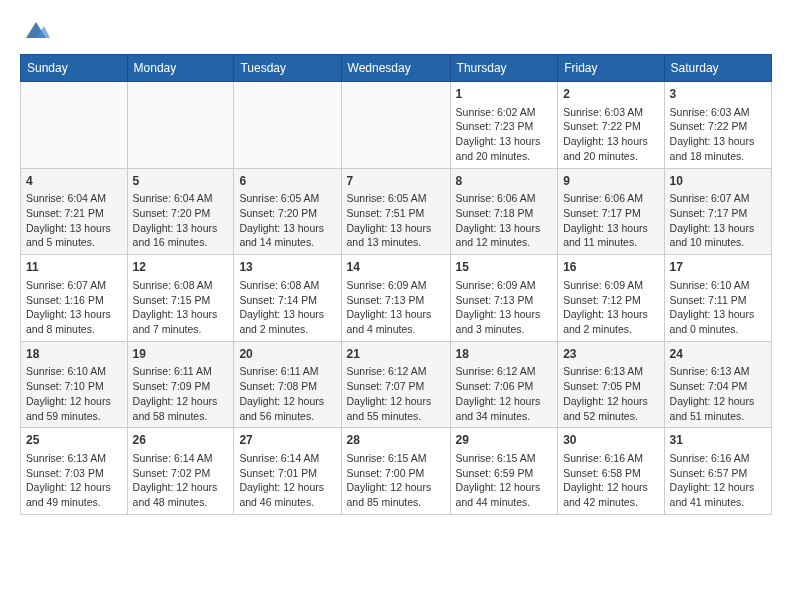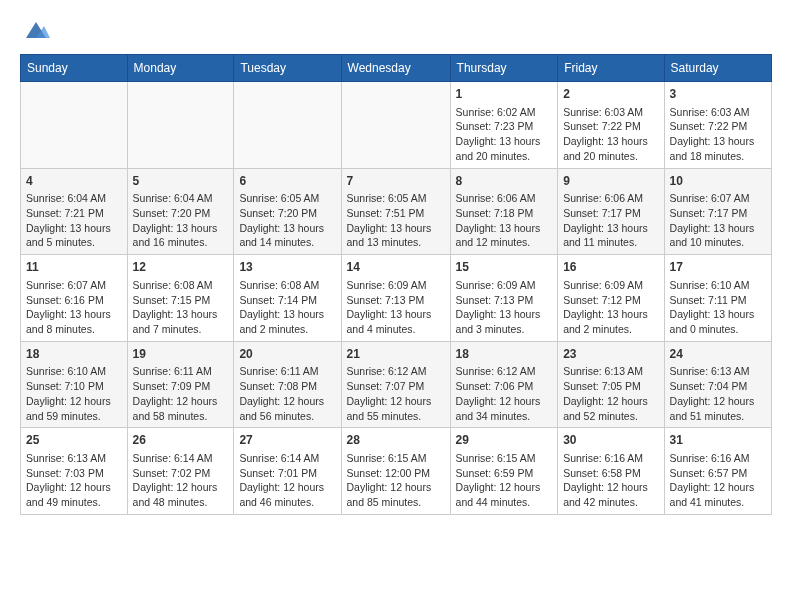--- a/index.html
+++ b/index.html
@@ -197,21 +197,21 @@
           <div>Sunrise: 6:07 AM</div>
           <div>Sunset: 7:17 PM</div>
           <div>Daylight: 13 hours</div>
           <div>and 10 minutes.</div>
         </td>
       </tr>
       <tr>
         <td>
           <span class="day-number">11</span>
           <div>Sunrise: 6:07 AM</div>
-          <div>Sunset: 6:16 PM</div>
+          <div>Sunset: 1:16 PM</div>
           <div>Daylight: 13 hours</div>
           <div>and 8 minutes.</div>
         </td>
         <td>
           <span class="day-number">12</span>
           <div>Sunrise: 6:08 AM</div>
           <div>Sunset: 7:15 PM</div>
           <div>Daylight: 13 hours</div>
           <div>and 7 minutes.</div>
         </td>
@@ -320,21 +320,21 @@
         <td>
           <span class="day-number">27</span>
           <div>Sunrise: 6:14 AM</div>
           <div>Sunset: 7:01 PM</div>
           <div>Daylight: 12 hours</div>
           <div>and 46 minutes.</div>
         </td>
         <td>
           <span class="day-number">28</span>
           <div>Sunrise: 6:15 AM</div>
-          <div>Sunset: 12:00 PM</div>
+          <div>Sunset: 7:00 PM</div>
           <div>Daylight: 12 hours</div>
           <div>and 85 minutes.</div>
         </td>
         <td>
           <span class="day-number">29</span>
           <div>Sunrise: 6:15 AM</div>
           <div>Sunset: 6:59 PM</div>
           <div>Daylight: 12 hours</div>
           <div>and 44 minutes.</div>
         </td>

